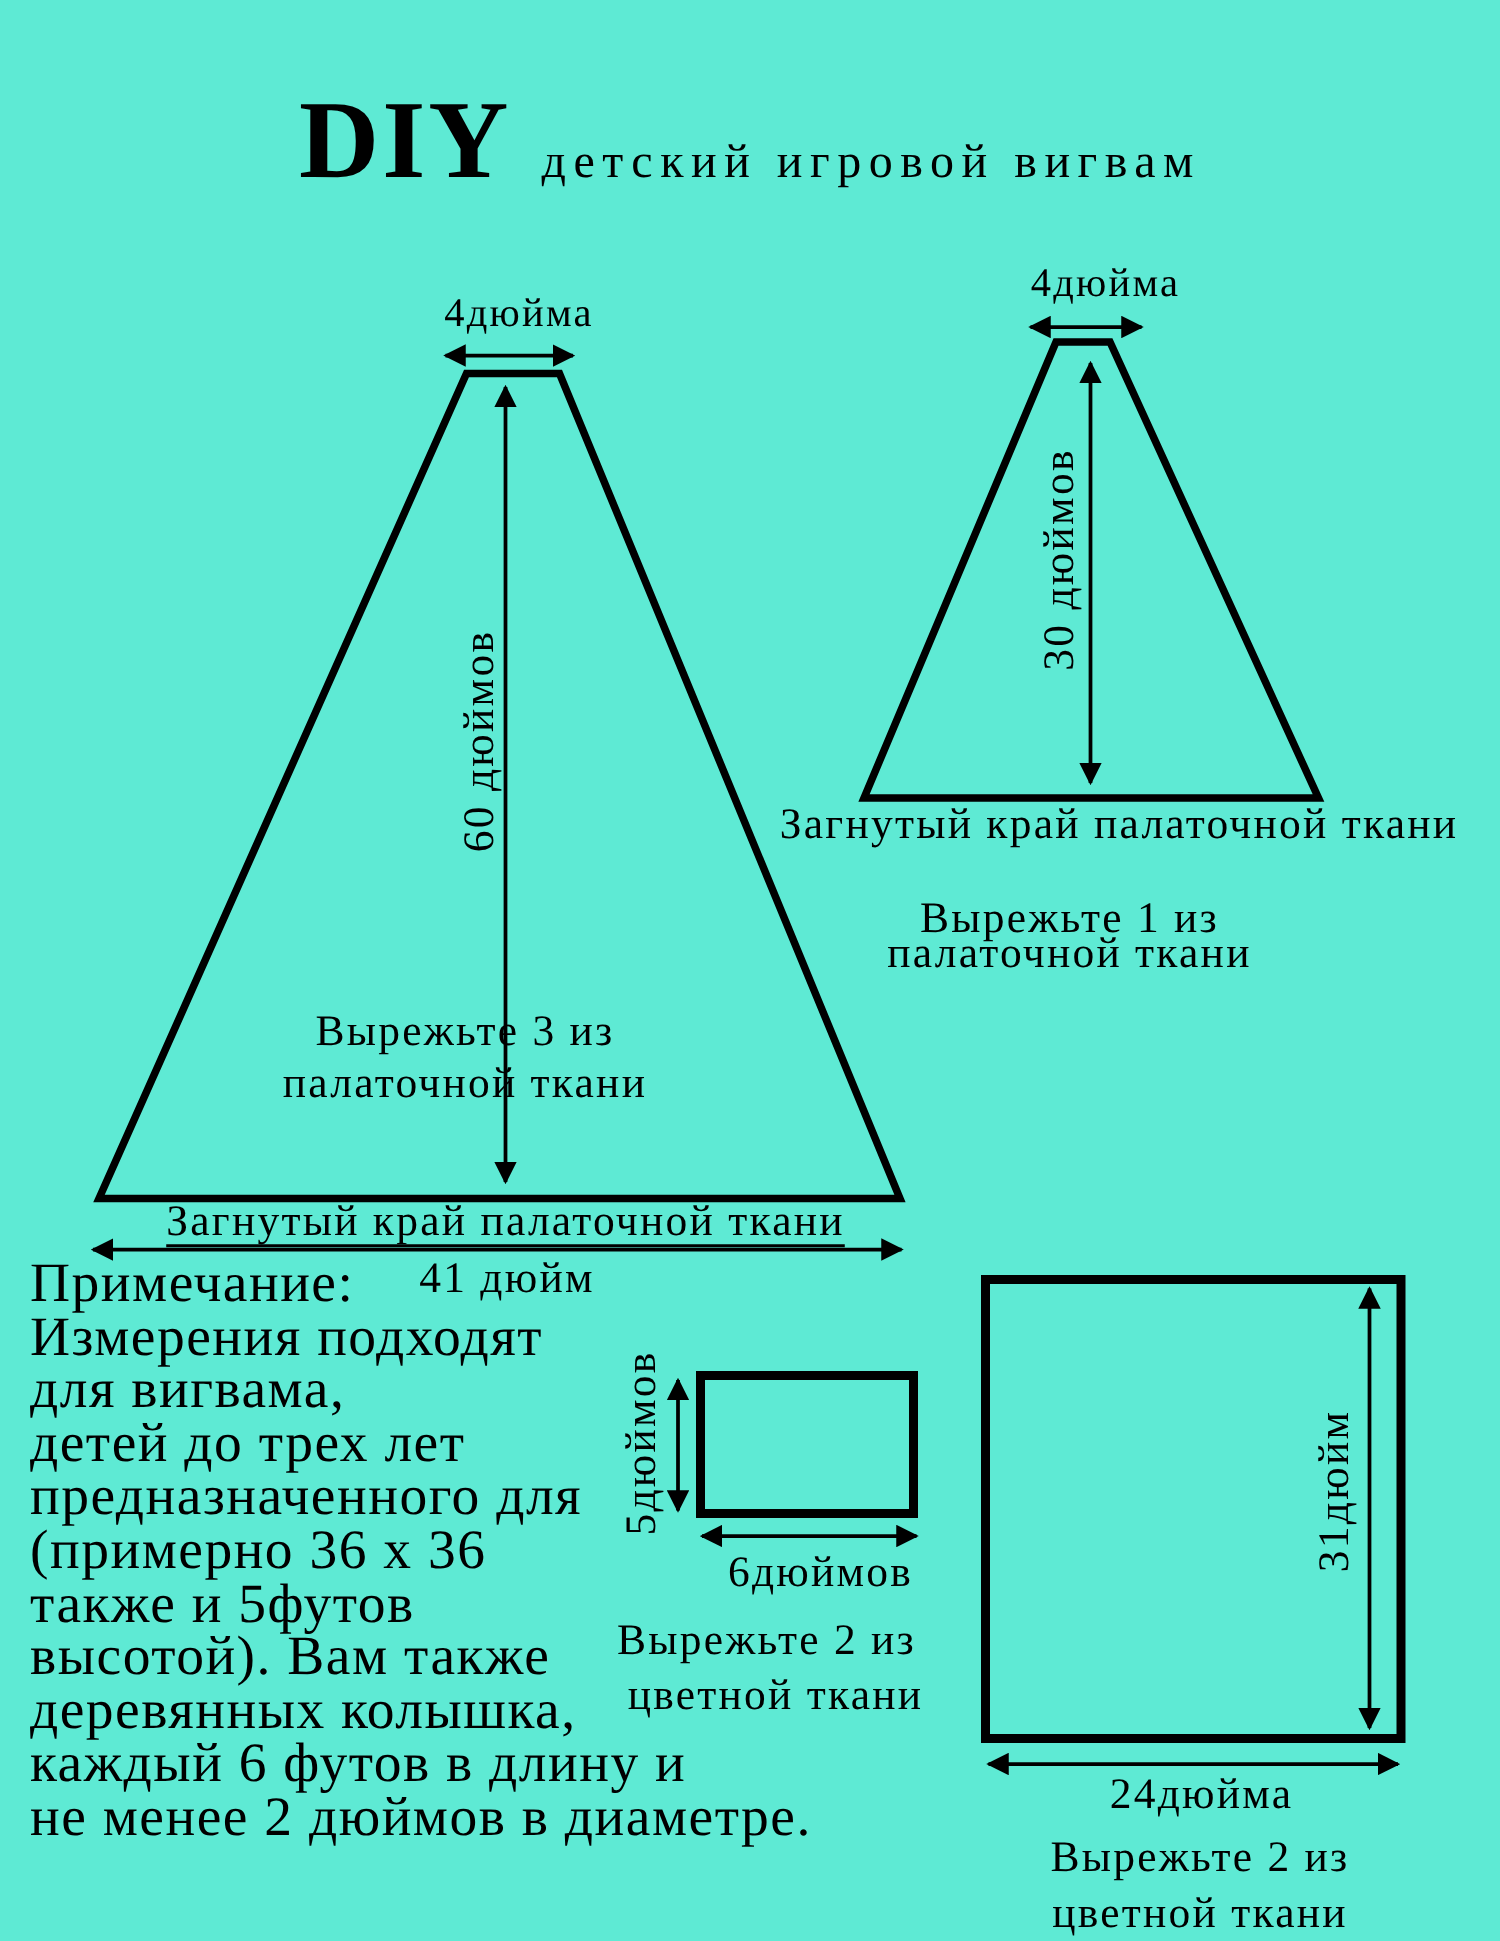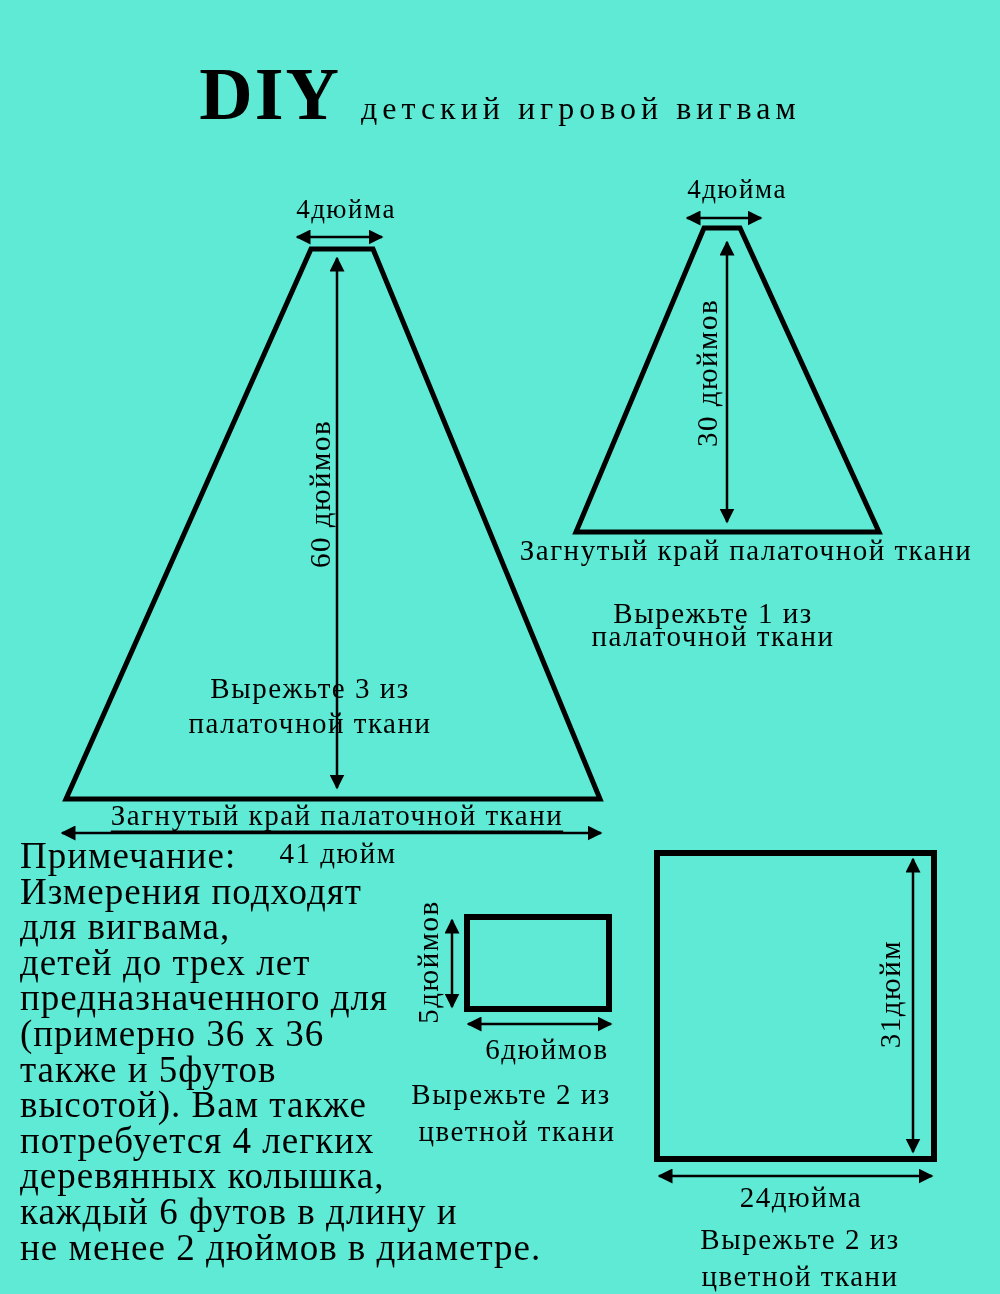--- a/index.html
+++ b/index.html
@@ -107,21 +107,20 @@
 
   <div class="note">
     <div>Примечание:</div>
     <div>Измерения подходят</div>
     <div>для вигвама,</div>
     <div>детей до трех лет</div>
     <div>предназначенного для</div>
     <div>(примерно 36 x 36</div>
     <div>также и 5футов</div>
     <div>высотой). Вам также</div>
-    <div>потребуется 4 легких</div>
     <div>деревянных колышка,</div>
     <div>каждый 6 футов в длину и</div>
     <div>не менее 2 дюймов в диаметре.</div>
   </div>
 
   <div class="lbl rot" style="left:428px; top:962px;">5дюймов</div>
   <div class="lbl" style="left:547px; top:1049px;">6дюймов</div>
   <div class="lbl" style="left:511px; top:1094px;">Вырежьте 2 из</div>
   <div class="lbl" style="left:517px; top:1131px;">цветной ткани</div>
 

